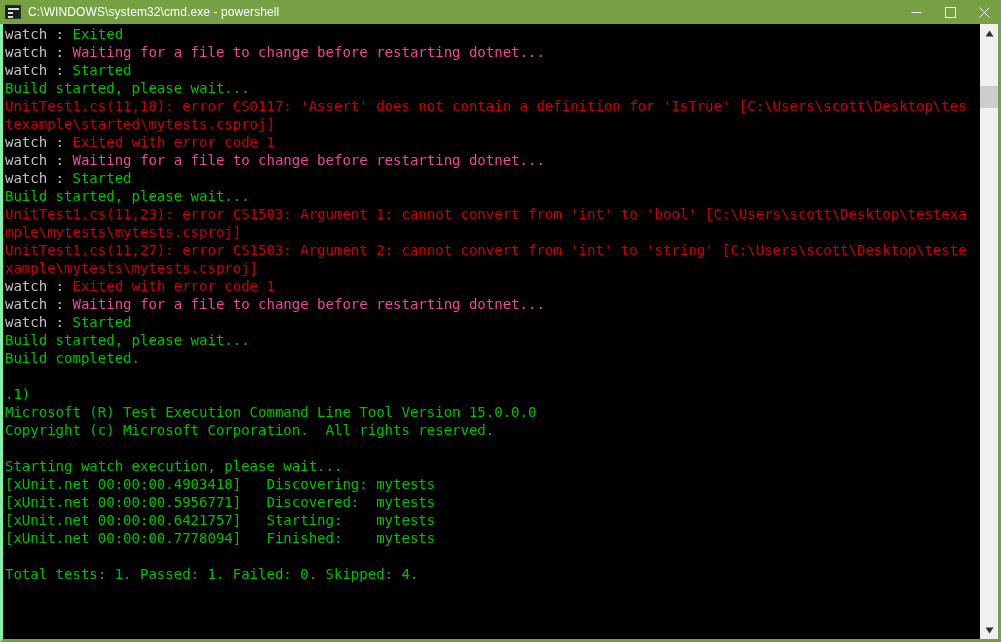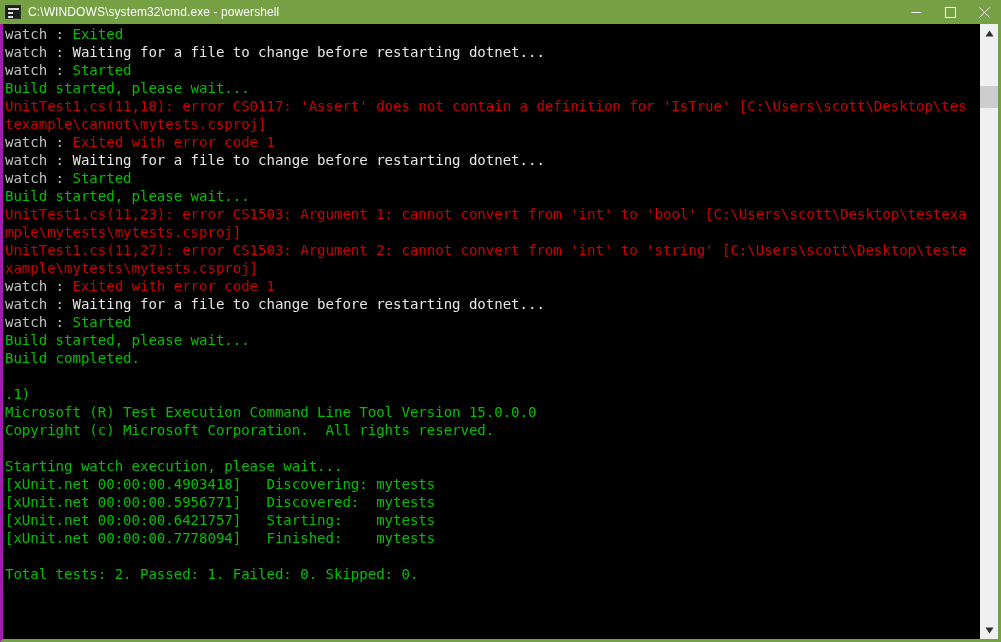--- a/index.html
+++ b/index.html
@@ -91,21 +91,21 @@
     justify-content: center;
     color: #ffffff;
   }
   .win-btn svg { display: block; }
 
   
   #console-wrap {
     flex: 1 1 auto;
     display: flex;
     background: #000000;
-    border-left: 3px solid #a21caf;
+    border-left: 3px solid #86efac;
     border-right: 3px solid #75a043;
     border-bottom: 3px solid #75a043;
     box-sizing: border-box;
     overflow: hidden;
   }
 
   #console {
     flex: 1 1 auto;
     background: #000000;
     overflow: hidden;
@@ -116,21 +116,21 @@
   .line {
     font-family: "DejaVu Sans Mono", monospace;
     font-size: 14.1px;
     line-height: 18px;
     height: 18px;
     white-space: pre;
     letter-spacing: -0.05px;
   }
   .c-green  { color: #00c000; }
   .c-red    { color: #cc0000; text-align: center; }
-  .c-yellow { color: #e5e5e5; }
+  .c-yellow { color: #ec4899; }
   .c-gray   { color: #c0c0c0; }
 
   
   #scrollbar {
     flex: 0 0 19px;
     width: 19px;
     background: #f0f0f0;
     border-left: 1px solid #000000;
     display: flex;
     flex-direction: column;
@@ -192,21 +192,21 @@
   </div>
 
   <div id="console-wrap">
 
     <div id="console">
         <div class="line"><span class="c-gray">watch : </span><span class="c-green">Exited</span></div>
         <div class="line"><span class="c-gray">watch : </span><span class="c-yellow">Waiting for a file to change before restarting dotnet...</span></div>
         <div class="line"><span class="c-gray">watch : </span><span class="c-green">Started</span></div>
         <div class="line"><span class="c-green">Build started, please wait...</span></div>
         <div class="line"><span class="c-red">UnitTest1.cs(11,18): error CS0117: 'Assert' does not contain a definition for 'IsTrue' [C:\Users\scott\Desktop\tes</span></div>
-        <div class="line"><span class="c-red">texample\cannot\mytests.csproj]</span></div>
+        <div class="line"><span class="c-red">texample\started\mytests.csproj]</span></div>
         <div class="line"><span class="c-gray">watch : </span><span class="c-red">Exited with error code 1</span></div>
         <div class="line"><span class="c-gray">watch : </span><span class="c-yellow">Waiting for a file to change before restarting dotnet...</span></div>
         <div class="line"><span class="c-gray">watch : </span><span class="c-green">Started</span></div>
         <div class="line"><span class="c-green">Build started, please wait...</span></div>
         <div class="line"><span class="c-red">UnitTest1.cs(11,23): error CS1503: Argument 1: cannot convert from 'int' to 'bool' [C:\Users\scott\Desktop\testexa</span></div>
         <div class="line"><span class="c-red">mple\mytests\mytests.csproj]</span></div>
         <div class="line"><span class="c-red">UnitTest1.cs(11,27): error CS1503: Argument 2: cannot convert from 'int' to 'string' [C:\Users\scott\Desktop\teste</span></div>
         <div class="line"><span class="c-red">xample\mytests\mytests.csproj]</span></div>
         <div class="line"><span class="c-gray">watch : </span><span class="c-red">Exited with error code 1</span></div>
         <div class="line"><span class="c-gray">watch : </span><span class="c-yellow">Waiting for a file to change before restarting dotnet...</span></div>
@@ -217,21 +217,21 @@
         <div class="line"><span class="c-green">.1)</span></div>
         <div class="line"><span class="c-green">Microsoft (R) Test Execution Command Line Tool Version 15.0.0.0</span></div>
         <div class="line"><span class="c-green">Copyright (c) Microsoft Corporation.  All rights reserved.</span></div>
         <div class="line">&nbsp;</div>
         <div class="line"><span class="c-green">Starting watch execution, please wait...</span></div>
         <div class="line"><span class="c-green">[xUnit.net 00:00:00.4903418]   Discovering: mytests</span></div>
         <div class="line"><span class="c-green">[xUnit.net 00:00:00.5956771]   Discovered:  mytests</span></div>
         <div class="line"><span class="c-green">[xUnit.net 00:00:00.6421757]   Starting:    mytests</span></div>
         <div class="line"><span class="c-green">[xUnit.net 00:00:00.7778094]   Finished:    mytests</span></div>
         <div class="line">&nbsp;</div>
-        <div class="line"><span class="c-green">Total tests: 2. Passed: 1. Failed: 0. Skipped: 0.</span></div>
+        <div class="line"><span class="c-green">Total tests: 1. Passed: 1. Failed: 0. Skipped: 4.</span></div>
       </div>
 
     <div id="scrollbar">
       <div class="sb-arrow" title="Scroll up">
         <svg width="9" height="7" viewBox="0 0 9 7">
             <polygon points="4.5,0.5 8.5,6.5 0.5,6.5" fill="#303030"></polygon>
           </svg>
       </div>
       <div id="sb-track">
         <div id="sb-thumb" title="Scroll thumb"></div>

